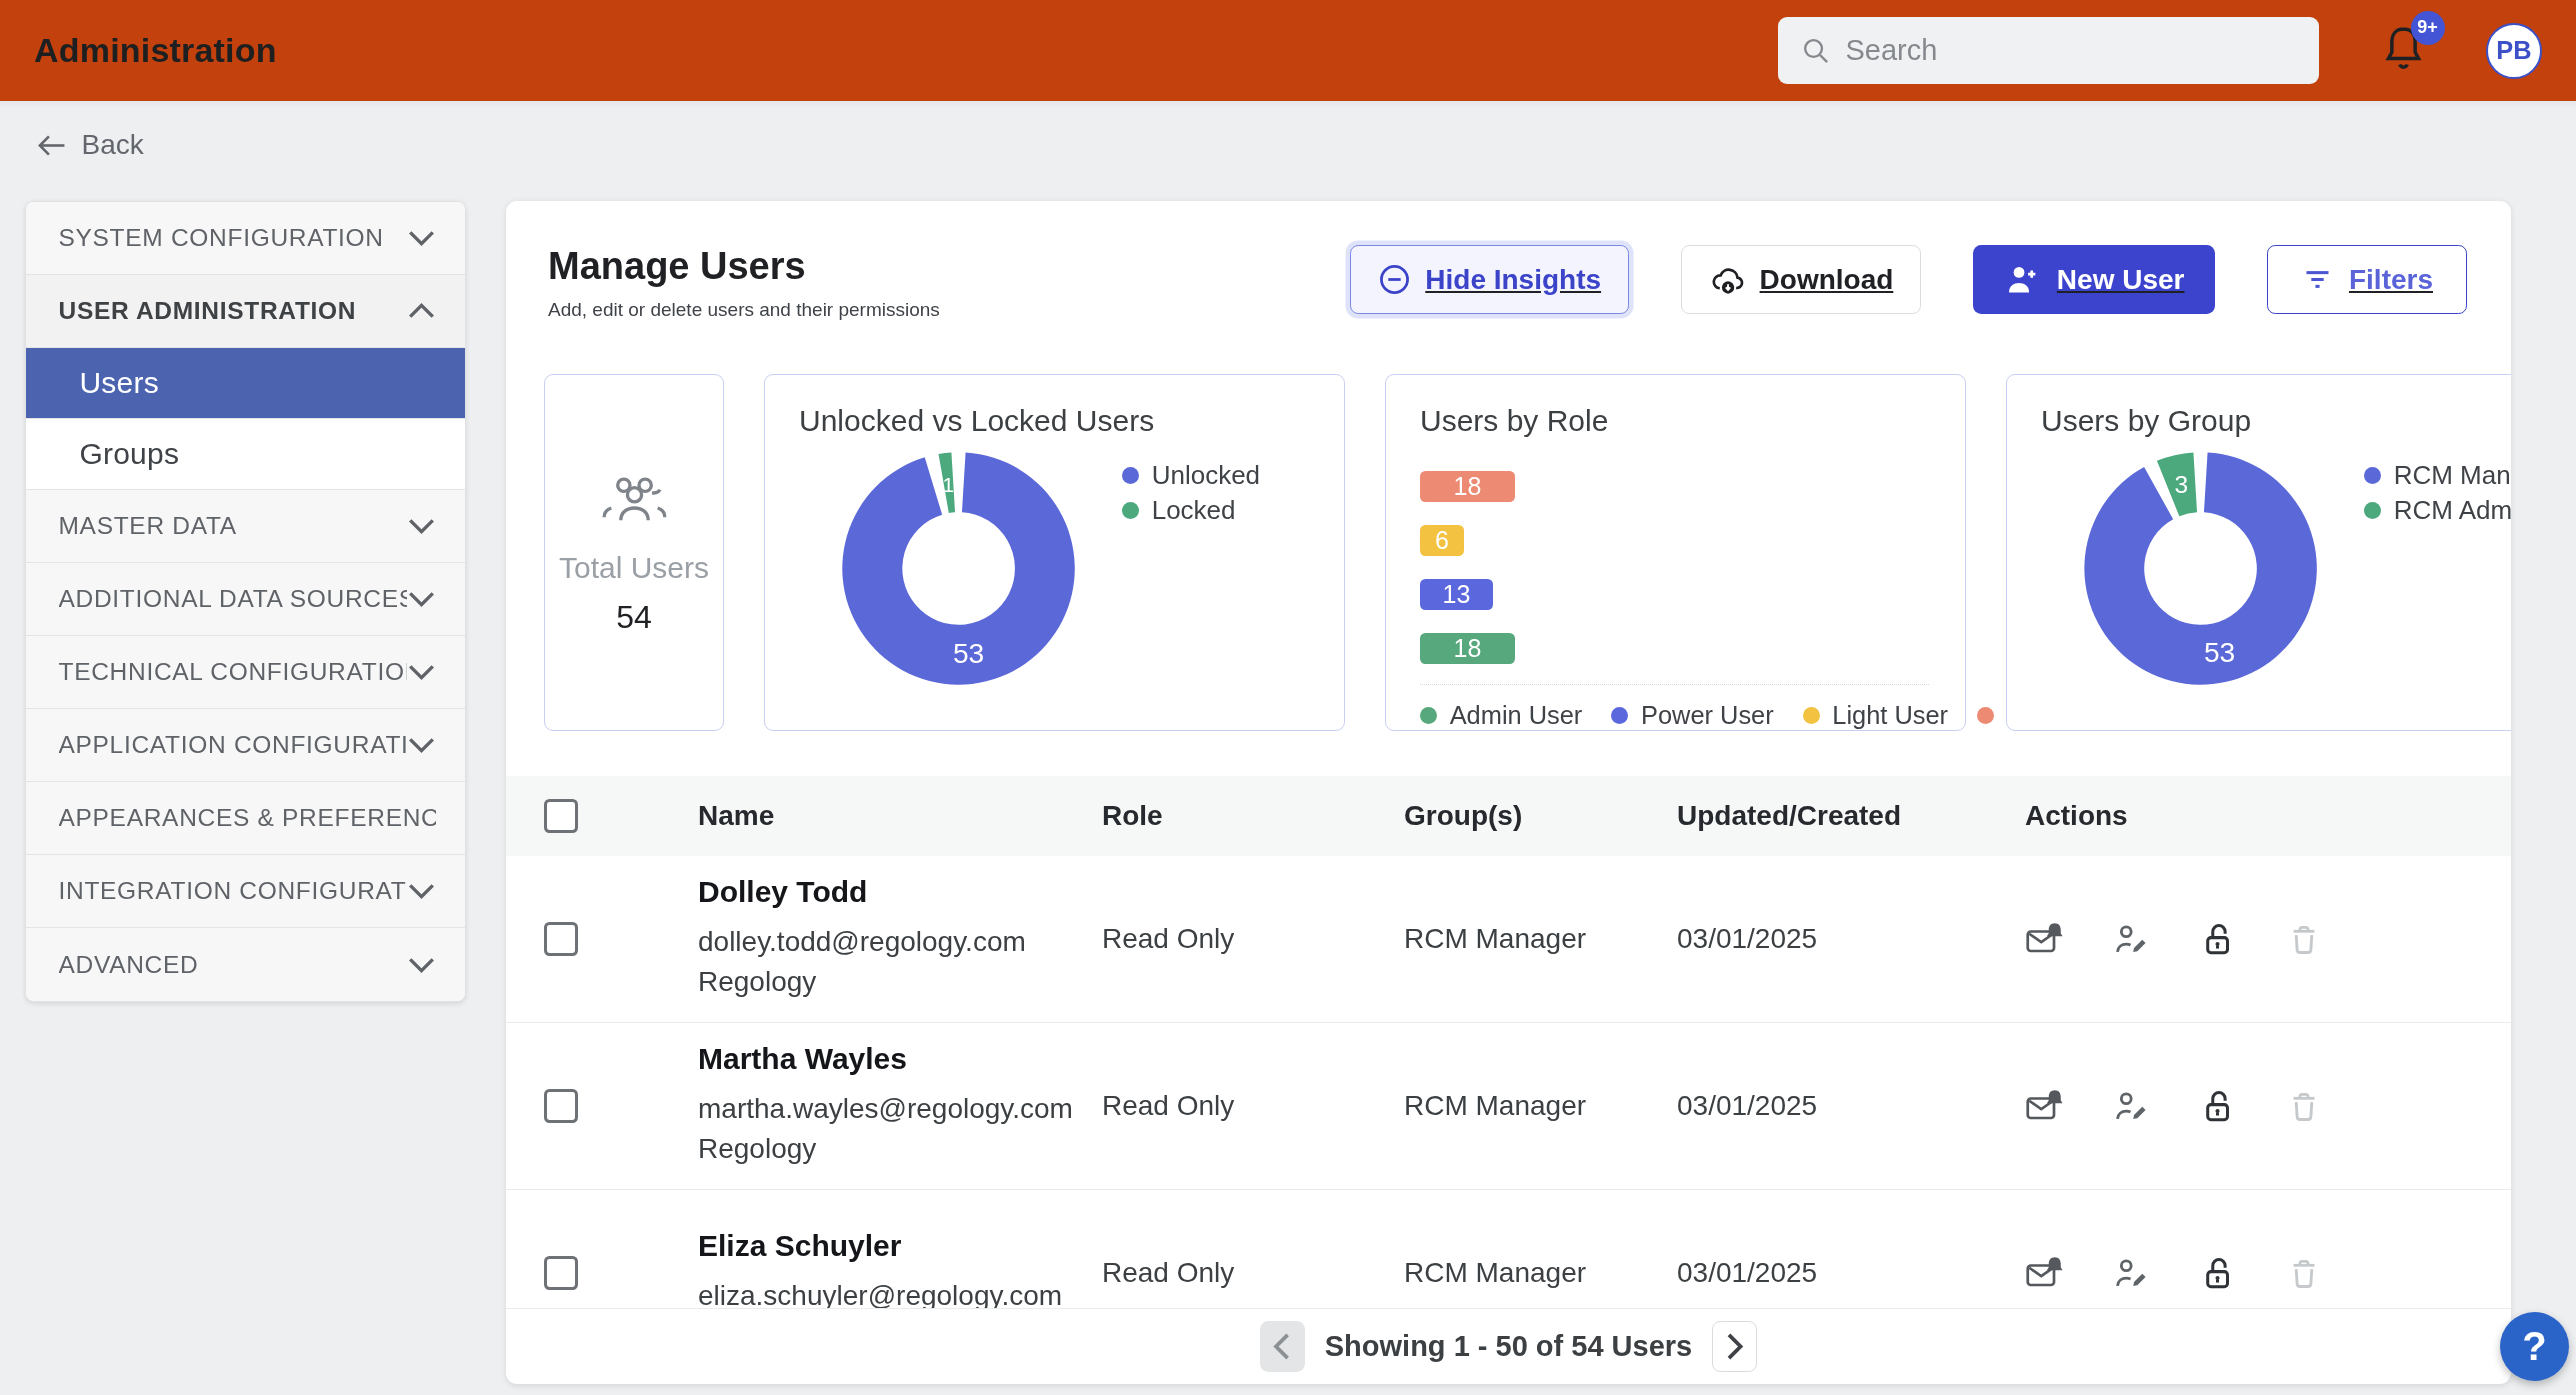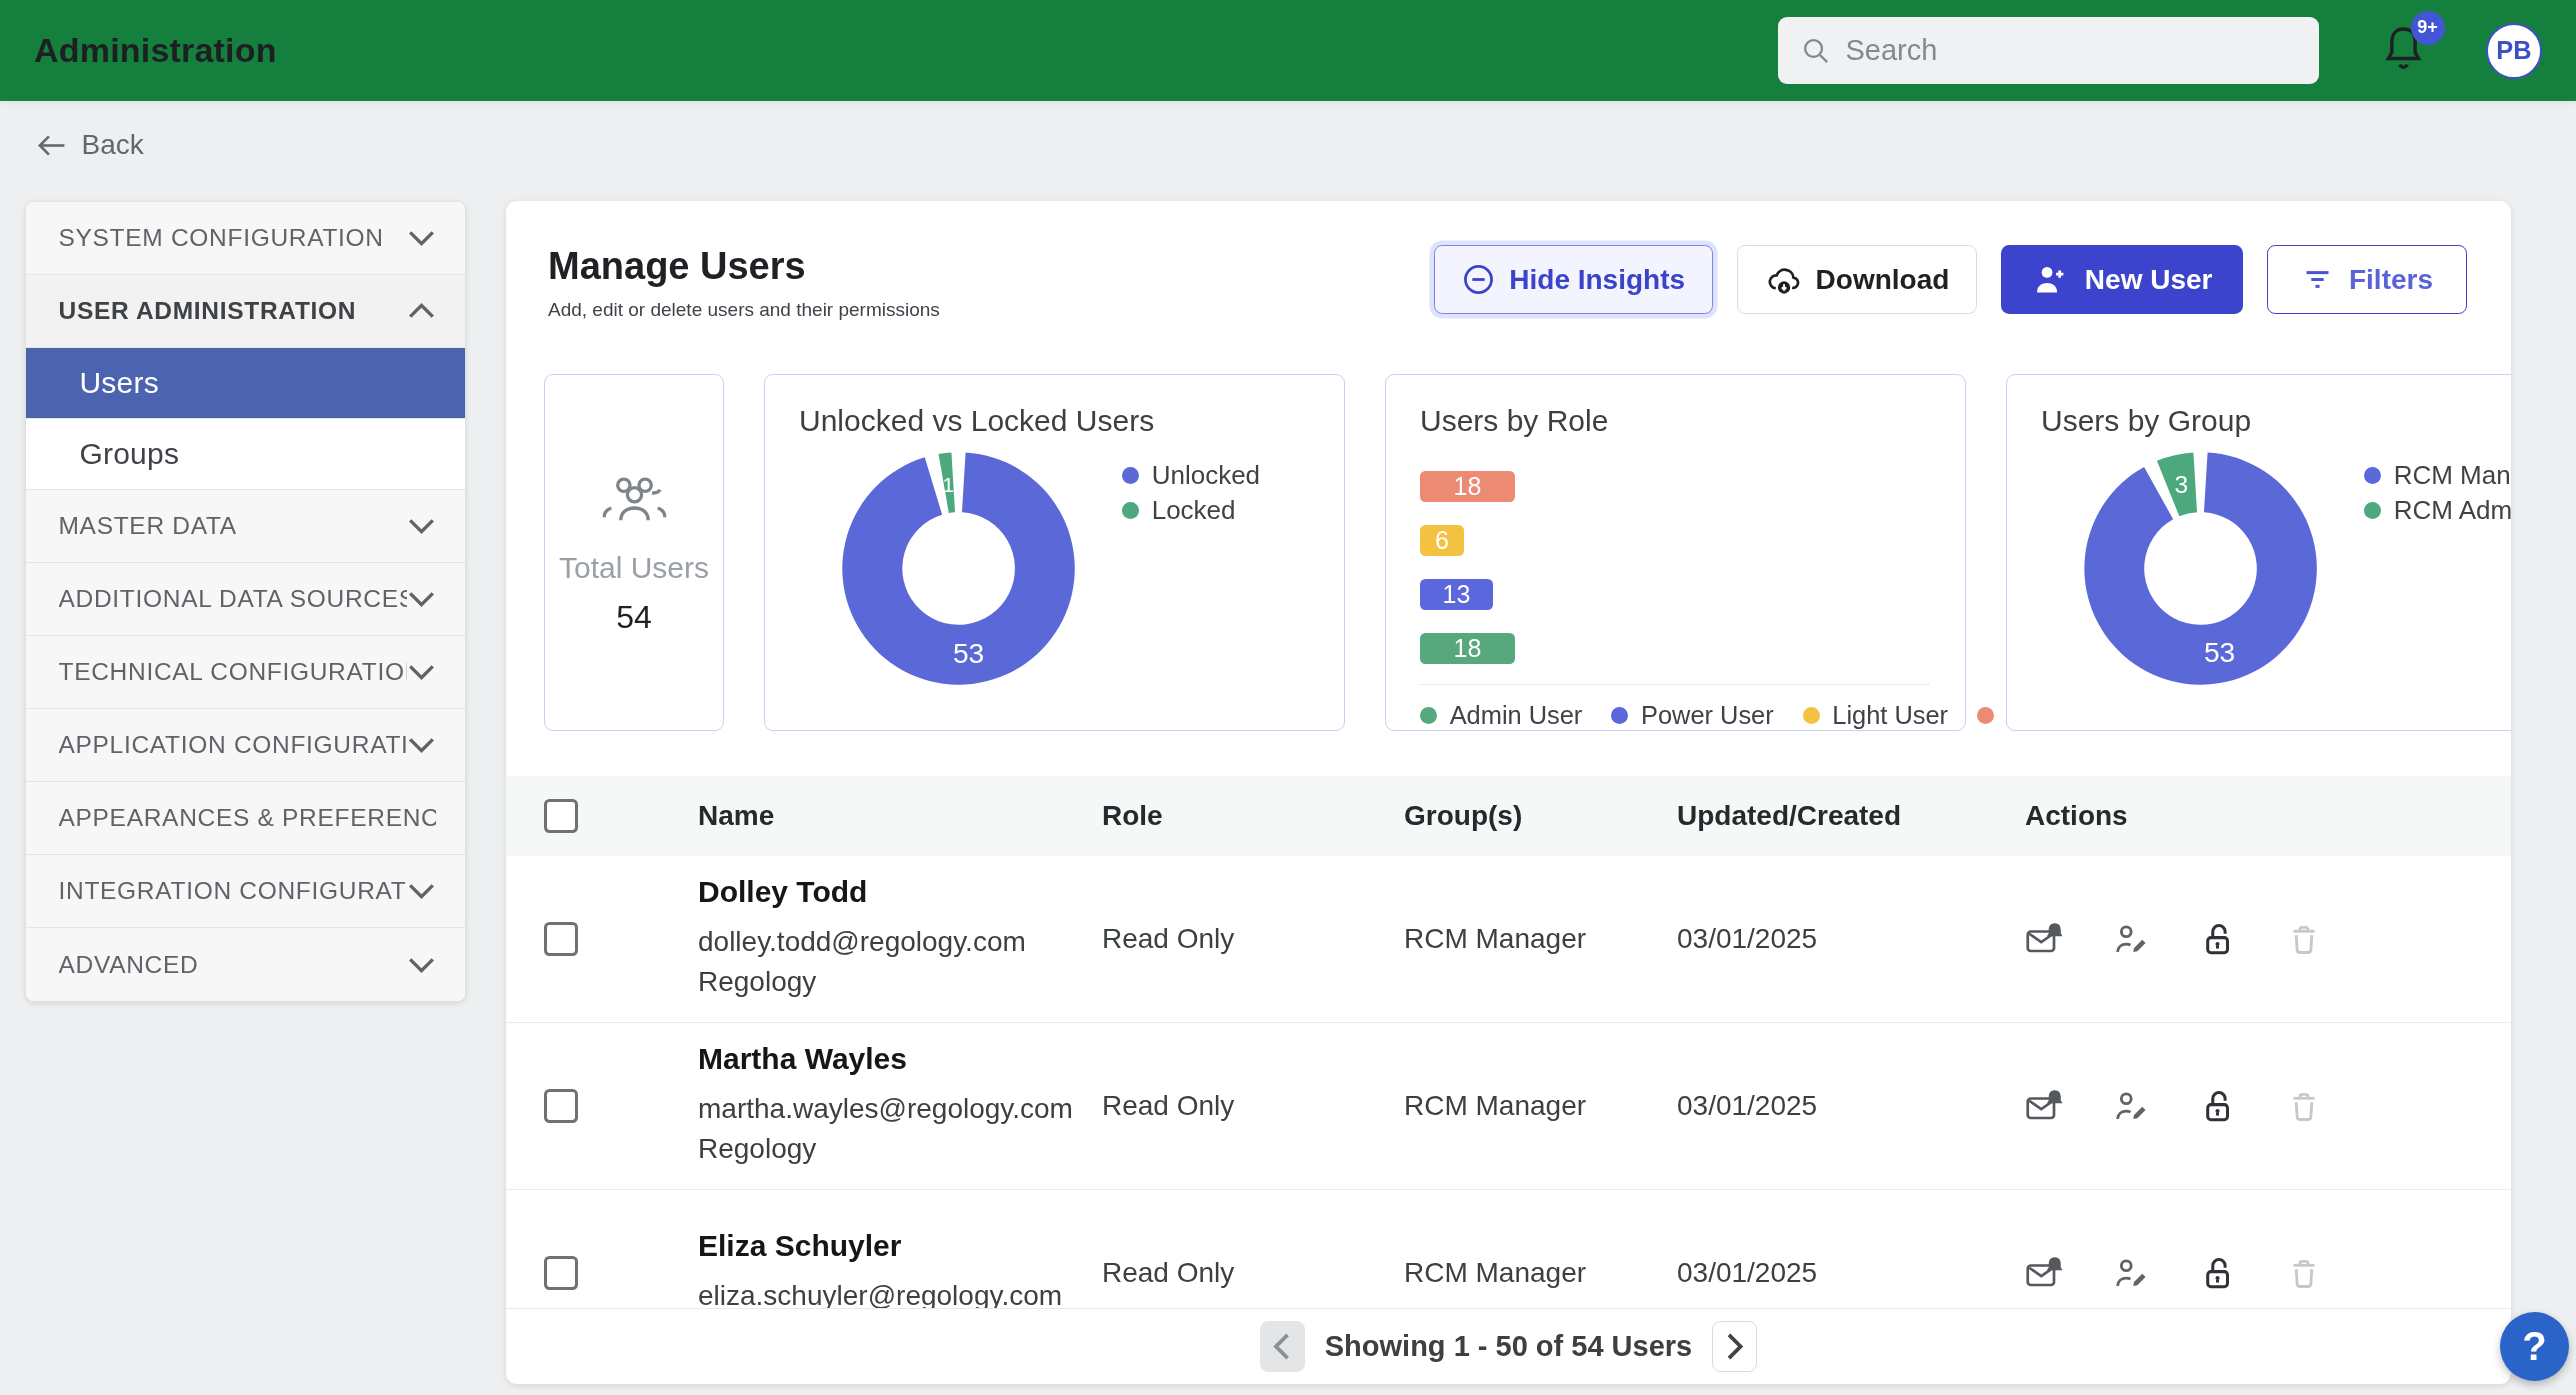--- a/index.html
+++ b/index.html
@@ -6,21 +6,21 @@
   html,body { width:2576px; height:1395px; overflow:hidden; }
   body {
     font-family:"Liberation Sans","DejaVu Sans",sans-serif;
     background:#edeff1; position:relative; color:#202124;
   }
   svg { display:block; }
 
   
   .topbar {
     position:absolute; top:0; left:0; width:2576px; height:102px;
-    background:#15803d; display:flex; align-items:center;
+    background:#c2410c; display:flex; align-items:center;
     padding:0 34px; border-bottom:1.8px solid #e7e9ea;
     box-shadow:0 2.7px 5.4px rgba(0,0,0,.05); z-index:30;
   }
   .topbar-title { font-size:34px; font-weight:700; color:#1e1f21; letter-spacing:0.2px; }
   .topbar-right { margin-left:auto; display:flex; align-items:center; }
   .search-box {
     width:541px; height:67px; background:#f0f1f2; border-radius:9px;
     display:flex; align-items:center; padding:0 22px; gap:14.5px;
   }
   .search-box input {
@@ -66,21 +66,21 @@
 
   
   .panel {
     position:absolute; left:506px; top:201px; width:2005px; height:1183px;
     background:#fff; border-radius:11px; box-shadow:0 1.8px 6.3px rgba(0,0,0,.10);
     overflow:hidden; display:flex; flex-direction:column;
   }
   .panel-head { padding:44px 44px 0 42px; display:flex; align-items:flex-start; flex:none; }
   .head-text .pg-title { font-size:38px; font-weight:700; color:#202124; }
   .head-text .pg-sub { font-size:19px; color:#3f4349; margin-top:11px; }
-  .head-actions { margin-left:auto; display:flex; align-items:flex-start; gap:24px; }
+  .head-actions { margin-left:auto; display:flex; align-items:flex-start; gap:52px;text-decoration:underline; }
   .btn {
     height:69px; border-radius:8.2px; display:flex; align-items:center; gap:14.5px;
     font-size:28px; font-weight:700; cursor:pointer; background:#fff;
     border:1.8px solid #dadce0; padding:0 27px; color:#202124; flex:none;
   }
   .btn-insights { background:#f3f4fe; border:1.8px solid #7b86e4; color:#3b43c8;
     box-shadow:0 0 0 4.5px #dfe3fa; }
   .btn-new { background:#3c44ce; border:none; color:#fff; padding:0 31px; }
   .btn-filters { border:1.8px solid #3b43c8; color:#5a64d8; padding:0 33px; }
 

